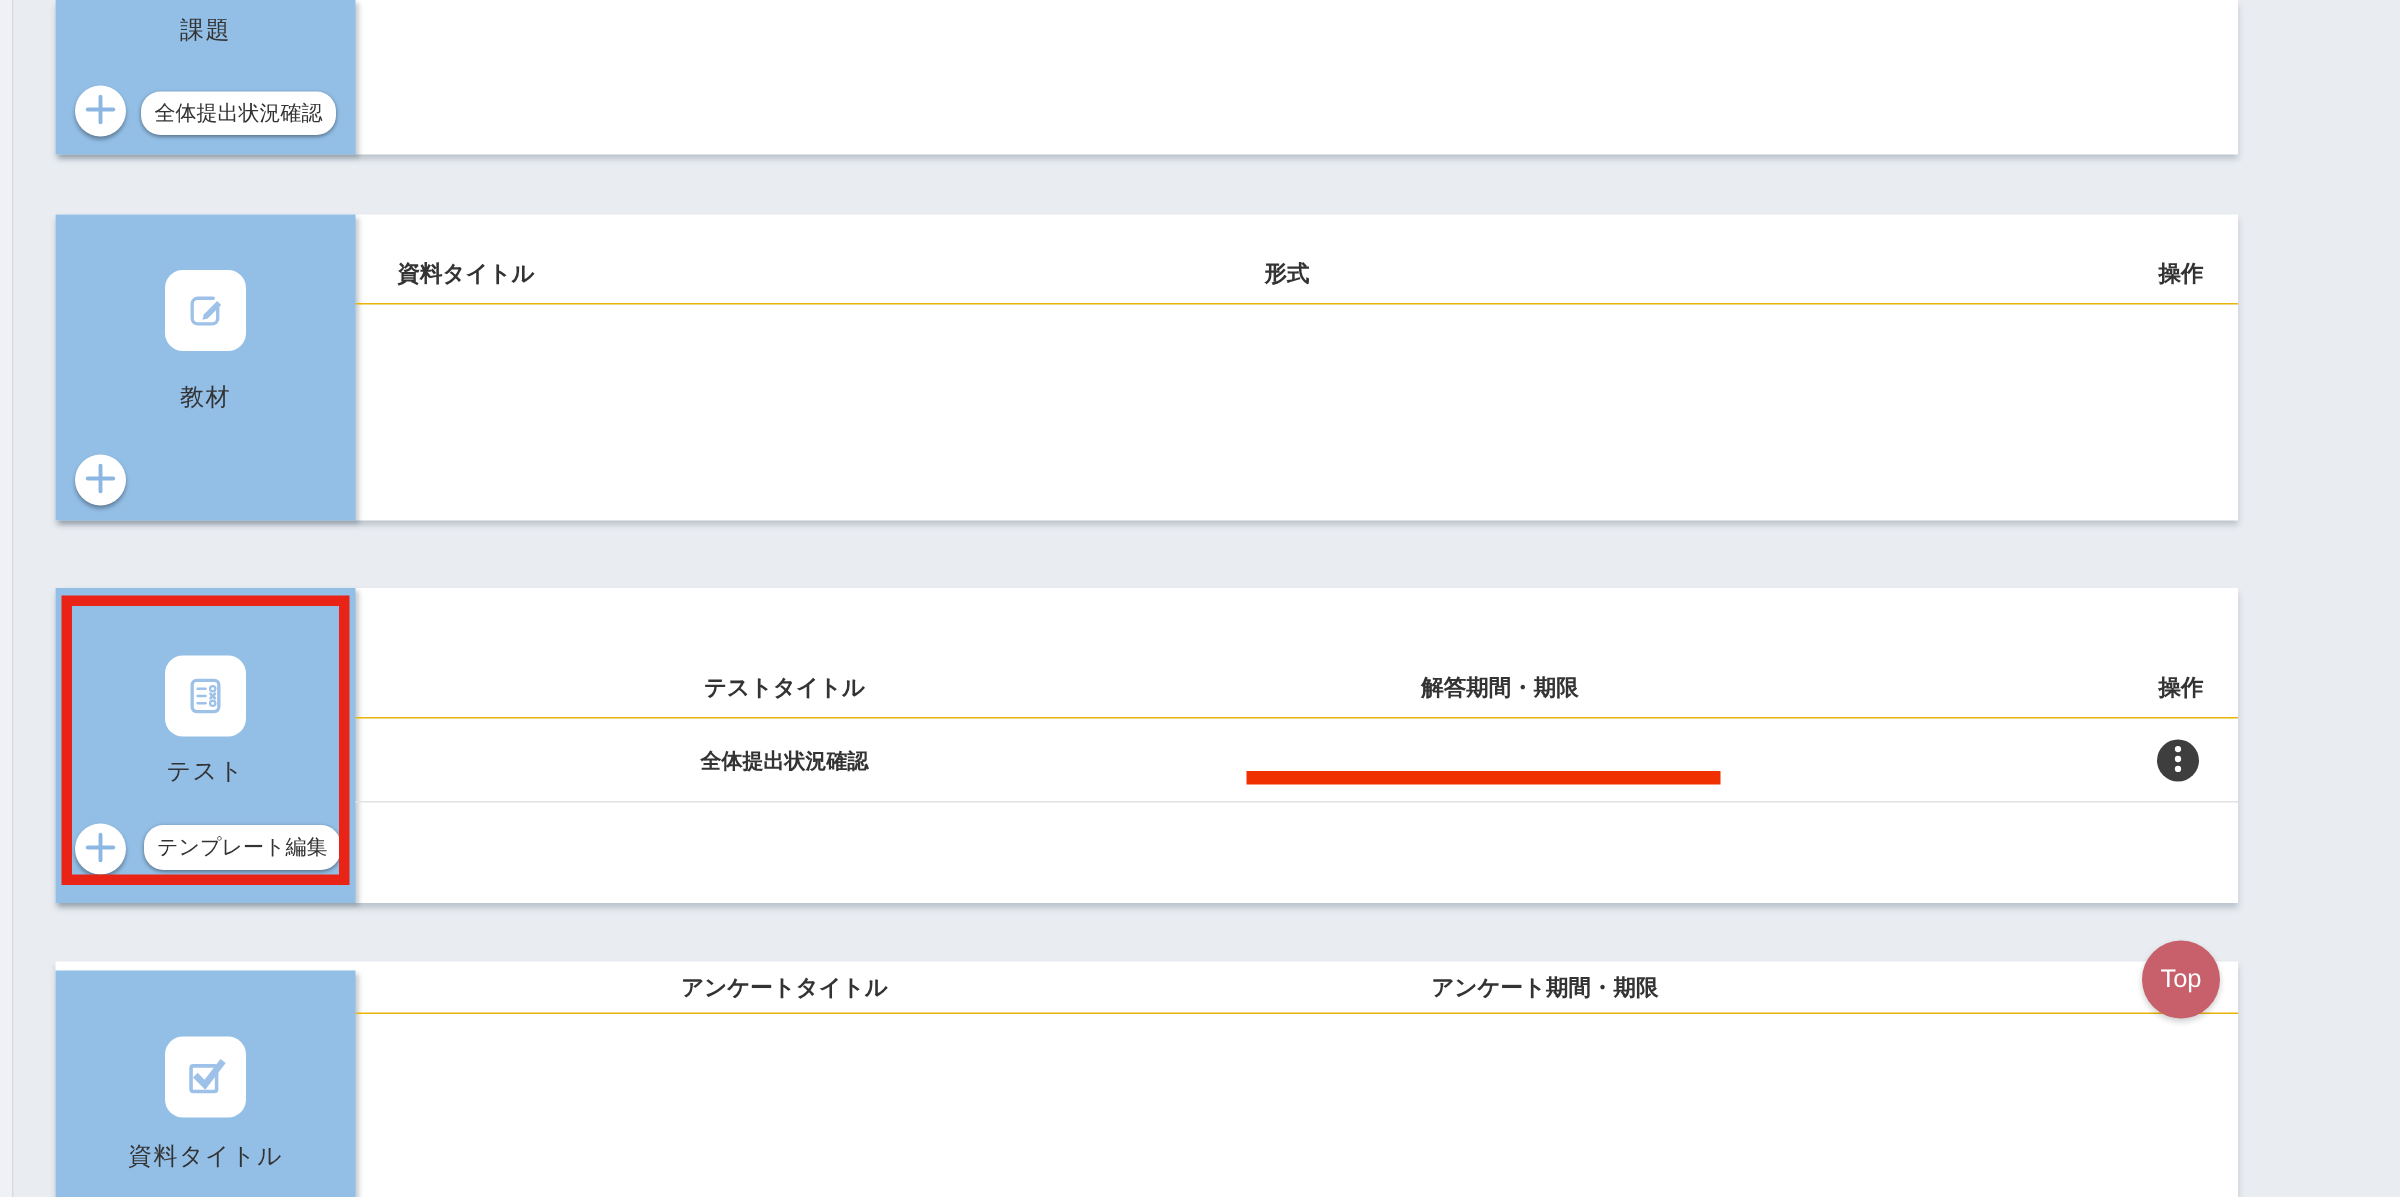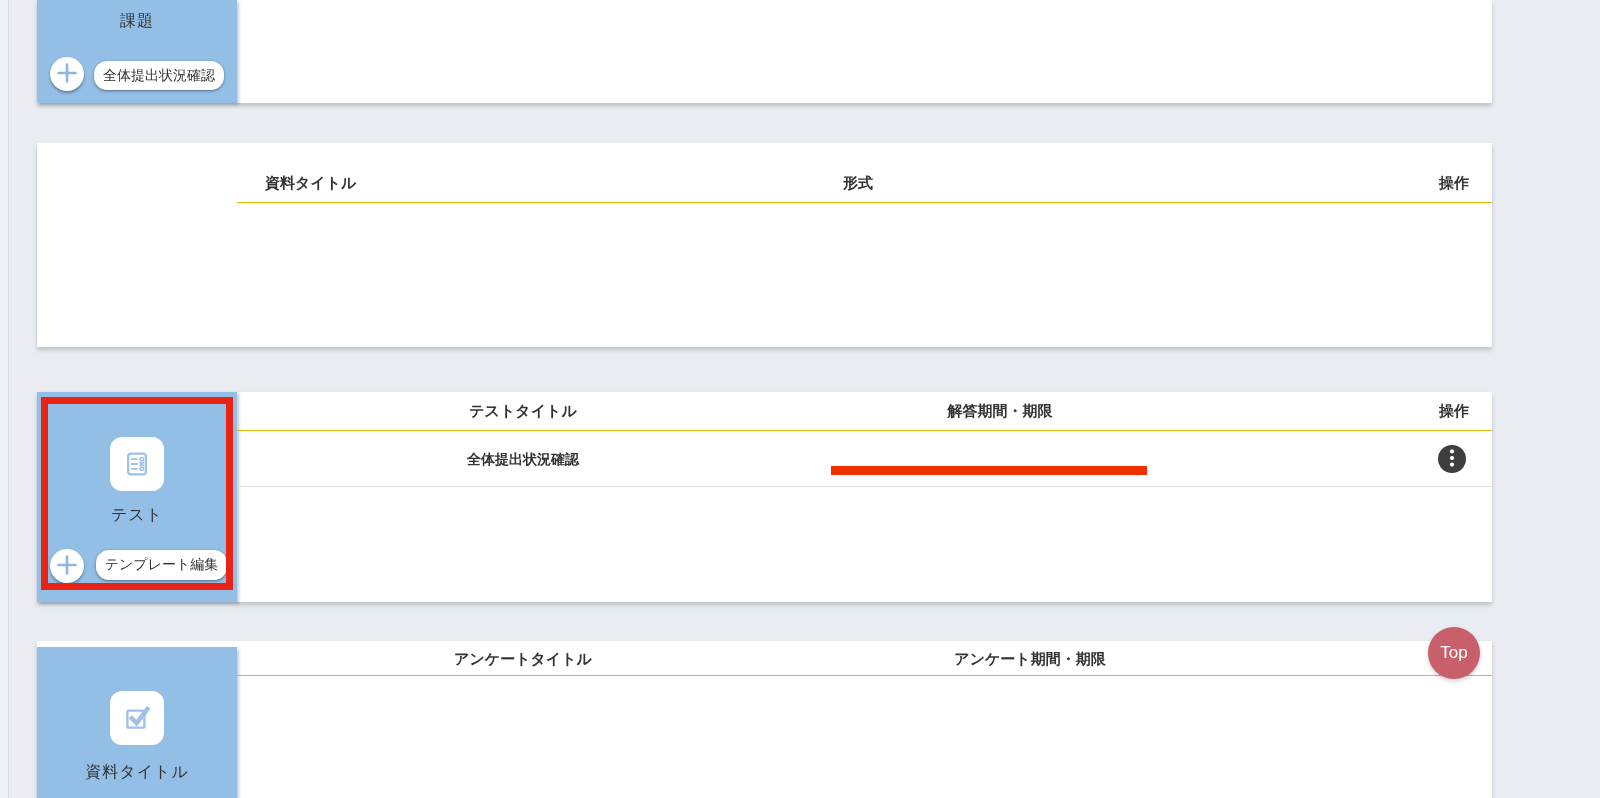--- a/index.html
+++ b/index.html
@@ -54,21 +54,21 @@
 
   
   .highlight-ring { position:absolute; left:4px; top:5px; width:192px; height:193px;
                     border:7px solid #e92417; pointer-events:none; z-index:3; }
 
   
   .content { position:absolute; left:200px; right:0; top:0; bottom:0; }
 
   .thead { position:relative; border-bottom:1px solid #eab308; }
   .card2 .thead { height:60px; }
-  .card3 .thead { height:39px; }
+  .card3 .thead { height:39px;margin-top:48px; }
   .card4 .thead { height:35px; }
 
   .th { position:absolute; font-weight:bold; font-size:15px; color:#333; line-height:20px; }
   .th.center { text-align:center; }
 
   .card2 .th { top:30px; }
   .card3 .th { top:9px; }
   .card4 .th { top:8px; }
 
   .col-doc-title   { left:28px; }
@@ -116,20 +116,39 @@
               </g>
             </svg>
         </span>
       </button>
       <button class="panel-btn">全体提出状況確認</button>
     </div>
     <div class="content"></div>
   </section>
 
   <section class="card card2">
+    <div class="panel">
+      <div class="panel-icon-box">
+        <svg width="40" height="40" viewBox="0 0 54 54" fill="none">
+          <path d="M34 16 H20 a5 5 0 0 0 -5 5 v13 a5 5 0 0 0 5 5 h13 a5 5 0 0 0 5 -5 V22" stroke="#9dc1e8" stroke-width="3" stroke-linecap="round"></path>
+          <path d="M25.5 30.5 L37.5 18.5 l3.6 3.6 L29 34.2 l-4.8 1.2 z" fill="#9dc1e8"></path>
+        </svg>
+      </div>
+      <div class="panel-label">教材</div>
+      <button class="plus-btn">
+        <span>
+          <svg width="22" height="22" viewBox="0 0 22 22">
+              <g stroke="#8cb7e2" stroke-width="2.6" stroke-linecap="round">
+                <line x1="11" y1="2.5" x2="11" y2="19.5"></line>
+                <line x1="2.5" y1="11" x2="19.5" y2="11"></line>
+              </g>
+            </svg>
+        </span>
+      </button>
+    </div>
     <div class="content">
       <div class="thead">
         <span class="th col-doc-title">資料タイトル</span>
         <span class="th col-format center">形式</span>
         <span class="th col-ops">操作</span>
       </div>
     </div>
   </section>
 
   <section class="card card3">

